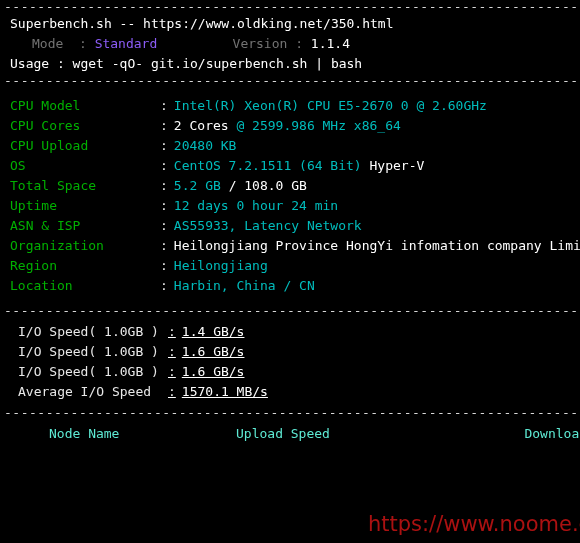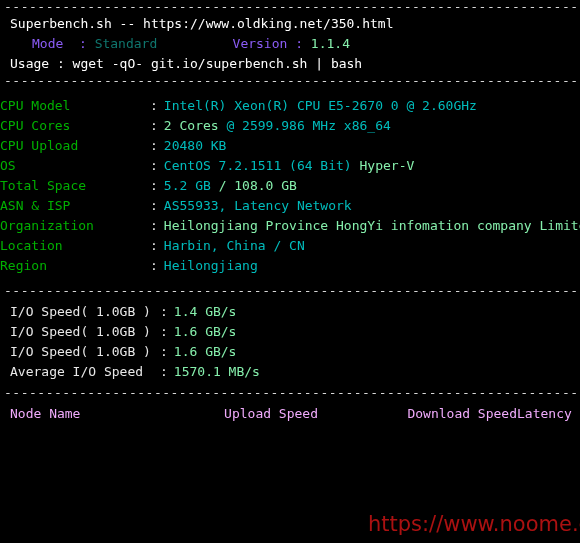--- a/index.html
+++ b/index.html
@@ -40,42 +40,42 @@
     padding-left: 4px;
     overflow: hidden;
     color: #d8d8d8;
     letter-spacing: 0.5px;
     font-size: 13px;
   }
   .spacer { height: 8px; }
   .spacer-sm { height: 4px; }
 
   
-  .c-white  { color: #8b5cf6; padding-left: 22px; }
-  .c-green  { color: #0f766e; }
+  .c-white  { color: #737373; padding-left: 22px; }
+  .c-green  { color: #8b5cf6; }
   .c-cyan   { color: #00bcbc; }
-  .c-yellow { color: #86efac; }
+  .c-yellow { color: #ffffff; }
 
   
-  .info-row { white-space: pre; height: 20px; line-height: 20px; }
+  .info-row { white-space: pre; height: 20px; line-height: 20px; padding-left: 10px; }
   .lbl { display: inline-block; width: 150px; color: #00b000; }
   .colon { color: #e8e8e8; }
   .val { padding-left: 6px; }
 
   
-  .io-row { white-space: pre; height: 20px; line-height: 20px; padding-left: 10px; }
+  .io-row { white-space: pre; height: 20px; line-height: 20px; padding-left: 18px; text-decoration: underline; }
   .io-lbl { display: inline-block; width: 150px; color: #e8e8e8; }
 
   
   .st-row { white-space: pre; height: 20px; line-height: 20px; padding-left: 10px; }
   .col-node { display: inline-block; width: 148px; }
-  .col-up   { display: inline-block; width: 160px; text-align: right; }
+  .col-up   { display: inline-block; width: 160px; }
   .col-dn   { display: inline-block; width: 199px; text-align: right; }
   .col-lat  { display: inline-block; }
-  .hdr .col-node, .hdr .col-up, .hdr .col-dn, .hdr .col-lat { color: #f0abfc; }
+  .hdr .col-node, .hdr .col-up, .hdr .col-dn, .hdr .col-lat { color: #5eead4; margin-left: 39px; }
 
   #watermark {
     position: absolute;
     left: 368px;
     top: 512px;
     font-family: "DejaVu Sans", "Liberation Sans", sans-serif;
     font-size: 21px;
     line-height: 24px;
     color: #aa1111;
     white-space: pre;
@@ -99,24 +99,25 @@
   <div class="sep">-------------------------------------------------------------------------</div>
 
   <div class="spacer"></div>
 
   <div id="sysinfo-block">
       <div class="info-row"><span class="lbl">CPU Model</span><span class="colon">:</span><span class="val"><span class="c-cyan">Intel(R) Xeon(R) CPU E5-2670 0 @ 2.60GHz</span></span></div>
       <div class="info-row"><span class="lbl">CPU Cores</span><span class="colon">:</span><span class="val"><span class="c-yellow">2 Cores</span><span class="c-cyan"> @ 2599.986 MHz x86_64</span></span></div>
       <div class="info-row"><span class="lbl">CPU Upload</span><span class="colon">:</span><span class="val"><span class="c-cyan">20480 KB</span></span></div>
       <div class="info-row"><span class="lbl">OS</span><span class="colon">:</span><span class="val"><span class="c-cyan">CentOS 7.2.1511 (64 Bit) </span><span class="c-yellow">Hyper-V</span></span></div>
       <div class="info-row"><span class="lbl">Total Space</span><span class="colon">:</span><span class="val"><span class="c-cyan">5.2 GB </span><span class="c-yellow">/ 108.0 GB</span></span></div>
+      <div class="info-row"><span class="lbl">Uptime</span><span class="colon">:</span><span class="val"><span class="c-cyan">12 days 0 hour 24 min</span></span></div>
       <div class="info-row"><span class="lbl">ASN &amp; ISP</span><span class="colon">:</span><span class="val"><span class="c-cyan">AS55933, Latency Network</span></span></div>
       <div class="info-row"><span class="lbl">Organization</span><span class="colon">:</span><span class="val"><span class="c-yellow">Heilongjiang Province HongYi infomation company Limited</span></span></div>
+      <div class="info-row"><span class="lbl">Region</span><span class="colon">:</span><span class="val"><span class="c-cyan">Heilongjiang</span></span></div>
       <div class="info-row"><span class="lbl">Location</span><span class="colon">:</span><span class="val"><span class="c-cyan">Harbin, China / CN</span></span></div>
-      <div class="info-row"><span class="lbl">Region</span><span class="colon">:</span><span class="val"><span class="c-cyan">Heilongjiang</span></span></div>
     </div>
 
   <div class="spacer"></div>
 
   <div class="sep">-------------------------------------------------------------------------</div>
 
   <div class="spacer-sm"></div>
 
   <div id="io-block">
       <div class="io-row"><span class="io-lbl">I/O Speed( 1.0GB )</span><span class="colon">:</span><span class="val c-yellow">1.4 GB/s</span></div>

